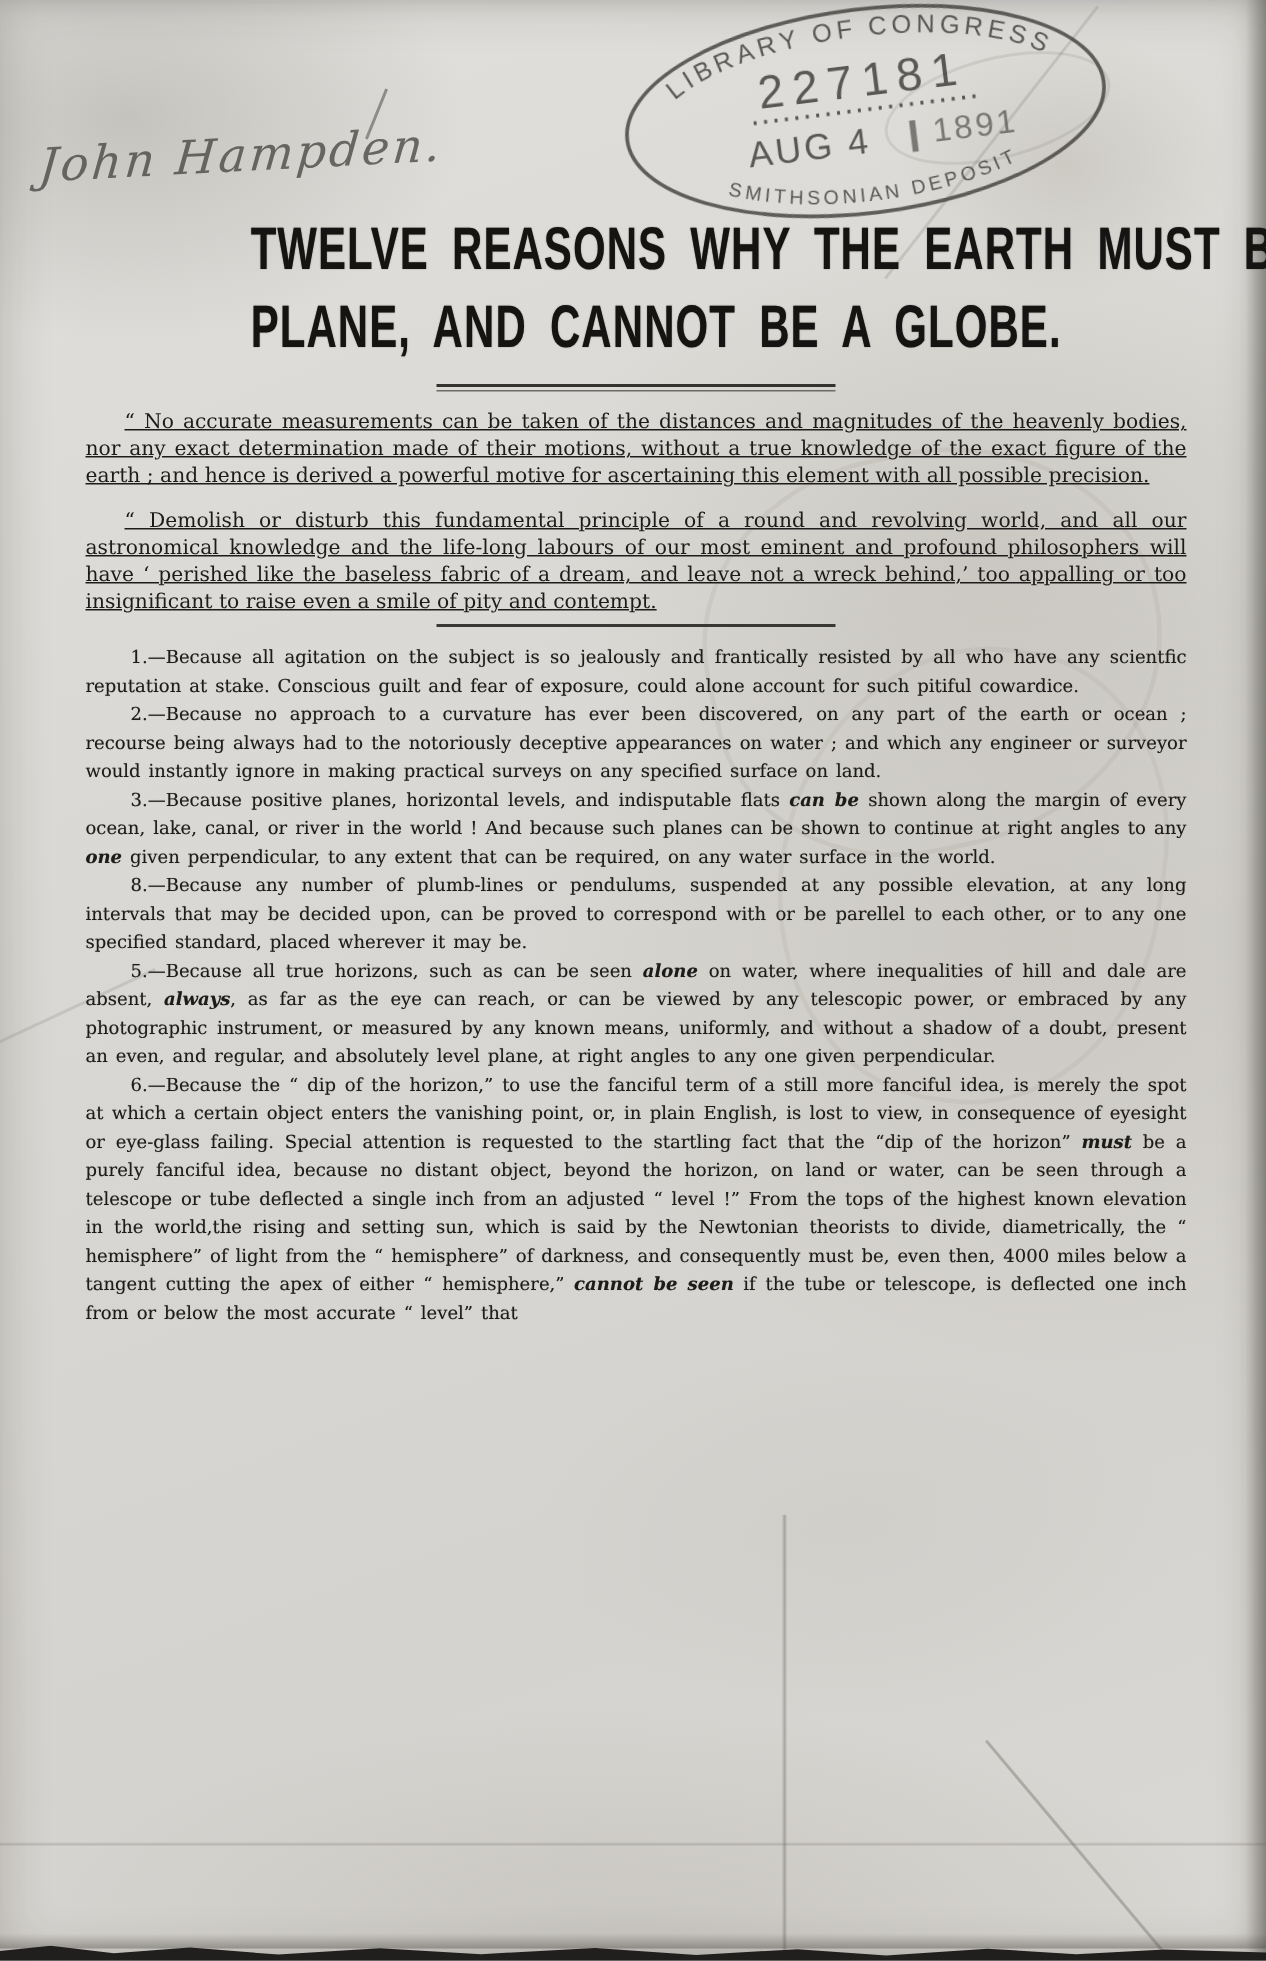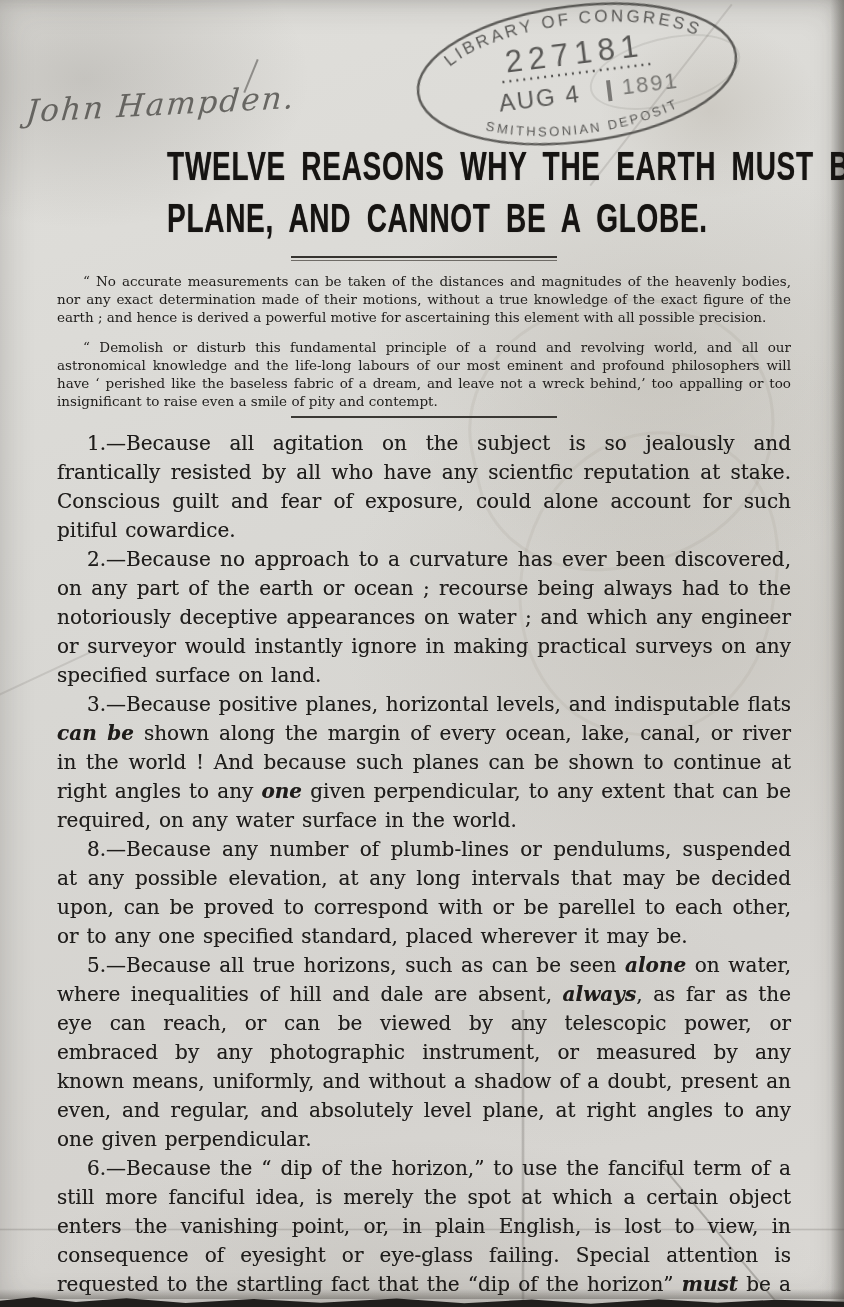--- a/index.html
+++ b/index.html
@@ -68,27 +68,27 @@
   .content { position: absolute; left: 57px; top: 0; width: 734px; }
   .title { margin: 140px 0 0 0; text-align: center;
     font-family: "Liberation Sans", sans-serif; font-weight: 700;
     font-size: 40px; line-height: 52px; letter-spacing: 1px; word-spacing: 10px;
     color: #161412; transform: scaleX(0.70); transform-origin: 50% 0;
     text-shadow: 0 0 1px rgba(20,18,16,0.55); white-space: nowrap; }
   .title-rule { width: 266px; margin: 12px auto 0 auto; height: 2px;
     border-top: 2px solid #35332f; border-bottom: 1px solid #6e6b66; }
   .divider-rule { width: 266px; margin: 6px auto 0 auto;
     border-top: 2px solid #3a3834; }
-  .epigraph { margin: 11px 0 0 0; }
+  .epigraph { margin: 11px 0 0 0; text-decoration: underline; }
   .epigraph p { margin: 0; font-size: 13.5px; line-height: 18.2px;
     text-align: justify; text-indent: 26px; }
   .attribution { margin: 1px 30px 0 0; font-size: 13.5px; line-height: 18px;
     text-align: right; font-weight: 700; }
   .reasons { margin-top: 11px; }
-  .reasons p { margin: 0; font-size: 20px; line-height: 29px;
+  .reasons p { margin: 0; font-size: 12px; line-height: 19px;
     text-align: justify; text-indent: 30px; word-spacing: 1.5px;
     text-shadow: 0 0 0.5px rgba(30,28,26,0.45); }
   .seg-i { font-style: italic; font-weight: bold; }
   .seg-sc { font-variant: small-caps; }
 </style>
 </head>
 <body>
 
 <div class="sheet">
 

